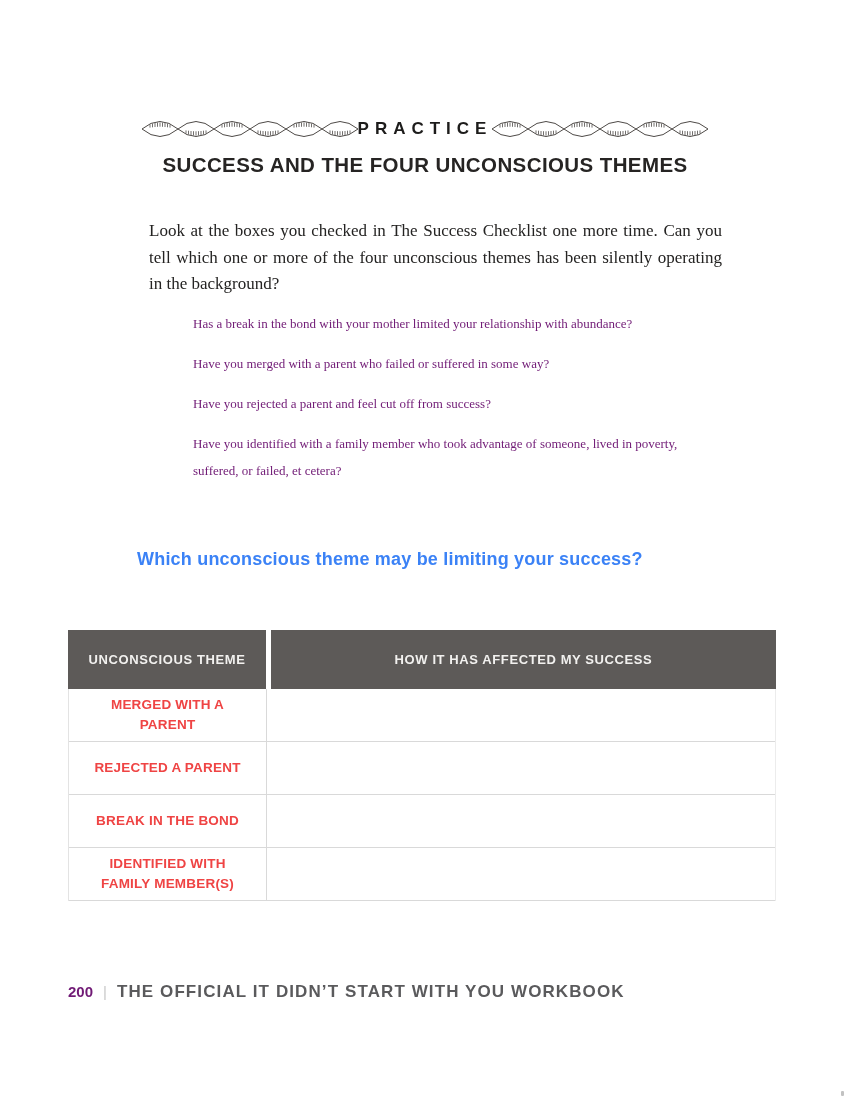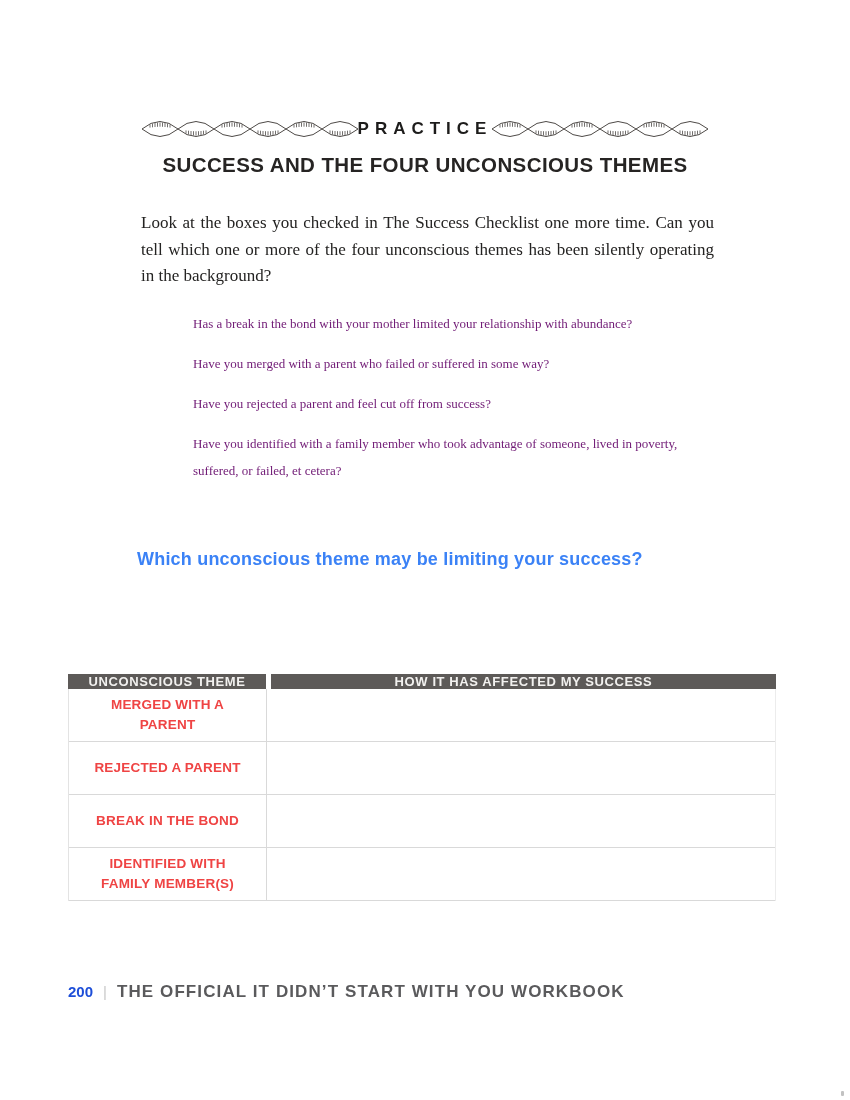--- a/index.html
+++ b/index.html
@@ -43,21 +43,21 @@
     font-size: 20.5px;
     letter-spacing: 0.4px;
     color: #262423;
   }
 
   
   .intro {
     position: absolute;
     top: 206px; left: 137px;
     width: 573px;
-    margin: 4px;
+    margin: 12px;
     font-size: 17px;
     line-height: 26.5px;
     text-align: justify;
     color: #242322;
   }
 
   
   .questions {
     position: absolute;
     top: 311px; left: 193px;
@@ -82,21 +82,21 @@
     color: #3b82f6;
   }
 
   
   .themes-table {
     position: absolute;
     top: 630px; left: 68px;
     width: 708px;
     font-family: "Liberation Sans", sans-serif;
   }
-  .thead { display: flex; height: 59px; align-items: flex-end; }
+  .thead { display: flex; height: 59px; }
   .th {
     background: #5d5a58;
     color: #f2f1ef;
     font-weight: bold;
     font-size: 13px;
     letter-spacing: 0.6px;
     display: flex;
     align-items: center;
     justify-content: center;
     text-align: center;
@@ -136,21 +136,21 @@
     position: absolute;
     top: 981px; left: 68px;
     display: flex;
     align-items: center;
     gap: 10px;
     font-family: "Liberation Sans", sans-serif;
   }
   .pagenum {
     font-weight: bold;
     font-size: 15px;
-    color: #1d4ed8;
+    color: #701a75;
   }
   .divider {
     font-size: 15px;
     color: #c9c9c9;
     font-weight: normal;
   }
   .booktitle {
     font-weight: bold;
     font-size: 17px;
     letter-spacing: 1.1px;

